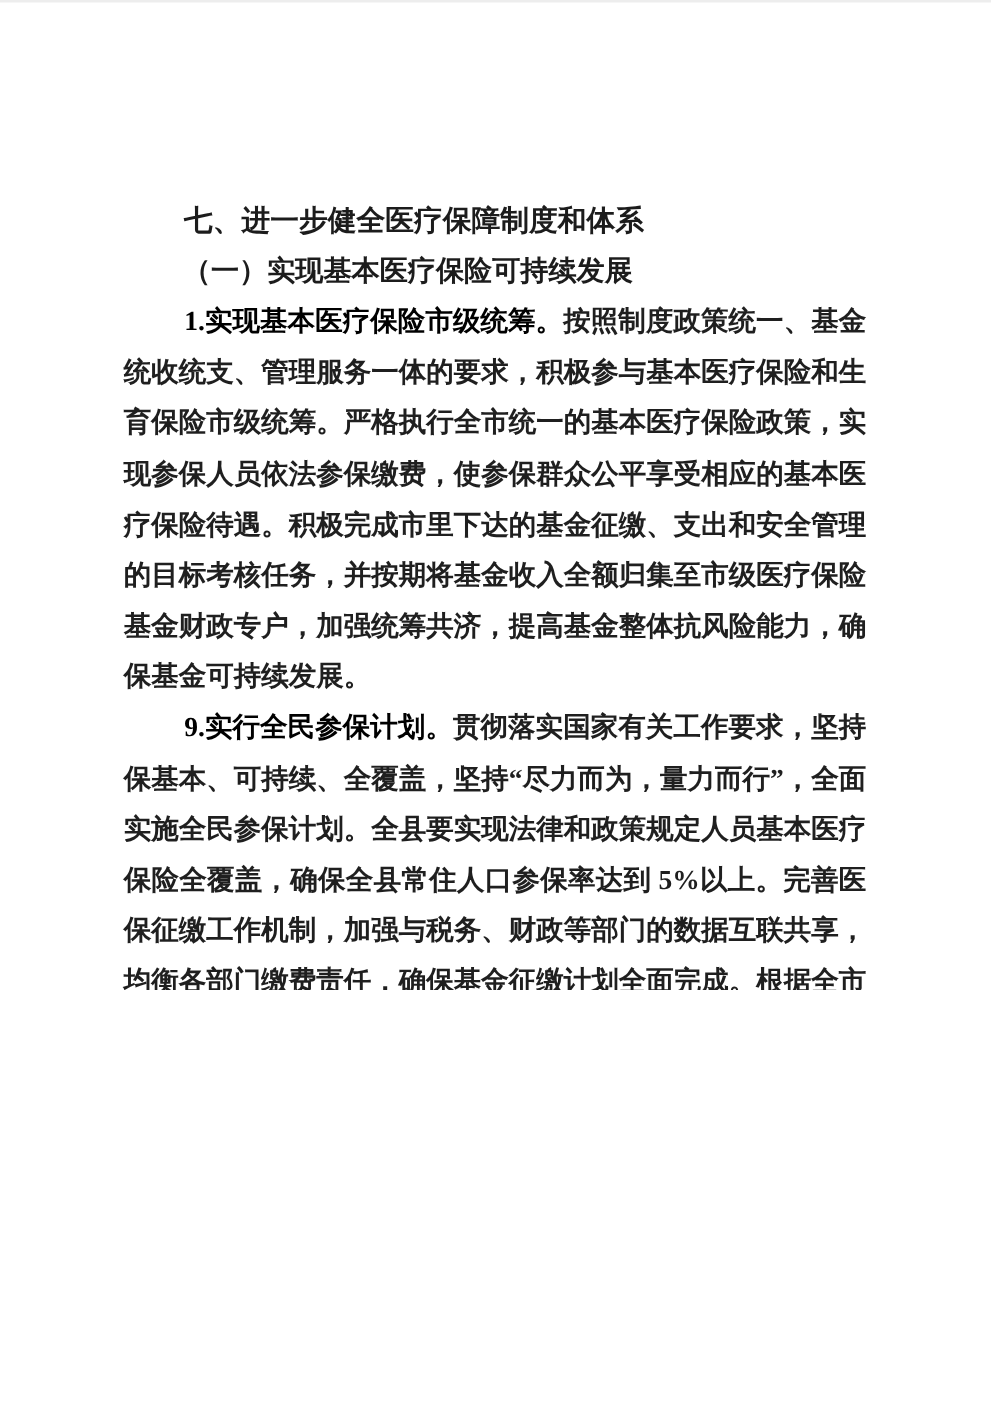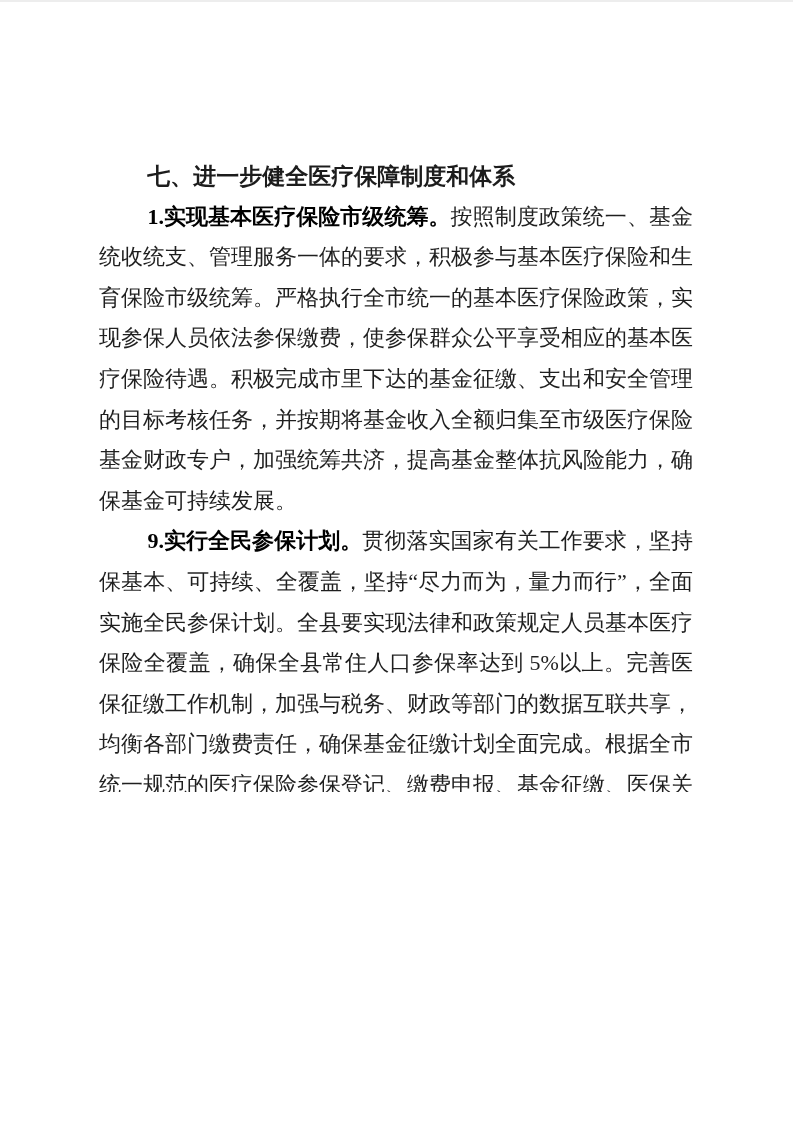--- a/index.html
+++ b/index.html
@@ -49,21 +49,21 @@
   }
   .para {
     margin: 0;
     text-indent: 2.2em;
   }
   .para-lead {
     font-weight: bold;
     color: #000000;
   }
   .para-body {
-    font-weight: normal;
+    font-weight: bold;
   }
   .page-number {
     position: absolute;
     left: 104px;
     top: 1044px;
     font-size: 19px;
     line-height: 26px;
     letter-spacing: 3px;
     color: #2e2e2e;
     font-family: Liberation Serif, serif;
@@ -71,20 +71,21 @@
 </style>
 </head>
 <body>
 
 <div class="page">
 
   <div class="content">
 
     <h1 class="section-heading">七、进一步健全医疗保障制度和体系</h1>
 
+    <h2 class="subsection-heading">（一）实现基本医疗保险可持续发展</h2>
 
     <p class="para"><span class="para-lead">1.实现基本医疗保险市级统筹。</span><span class="para-body">按照制度政策统一、基金统收统支、管理服务一体的要求，积极参与基本医疗保险和生育保险市级统筹。严格执行全市统一的基本医疗保险政策，实现参保人员依法参保缴费，使参保群众公平享受相应的基本医疗保险待遇。积极完成市里下达的基金征缴、支出和安全管理的目标考核任务，并按期将基金收入全额归集至市级医疗保险基金财政专户，加强统筹共济，提高基金整体抗风险能力，确保基金可持续发展。</span></p>
 
     <p class="para"><span class="para-lead">9.实行全民参保计划。</span><span class="para-body">贯彻落实国家有关工作要求，坚持保基本、可持续、全覆盖，坚持“尽力而为，量力而行”，全面实施全民参保计划。全县要实现法律和政策规定人员基本医疗保险全覆盖，确保全县常住人口参保率达到 5%以上。完善医保征缴工作机制，加强与税务、财政等部门的数据互联共享，均衡各部门缴费责任，确保基金征缴计划全面完成。根据全市统一规范的医疗保险参保登记、缴费申报、基金征缴、医保关系转移接续等工作程序和服务标准，完善参保缴费政策，加强经办服务、合理宣传引导，做到应保尽保。</span></p>
 
 
   </div>
 
   <div class="page-number">- 40 -</div>
 

